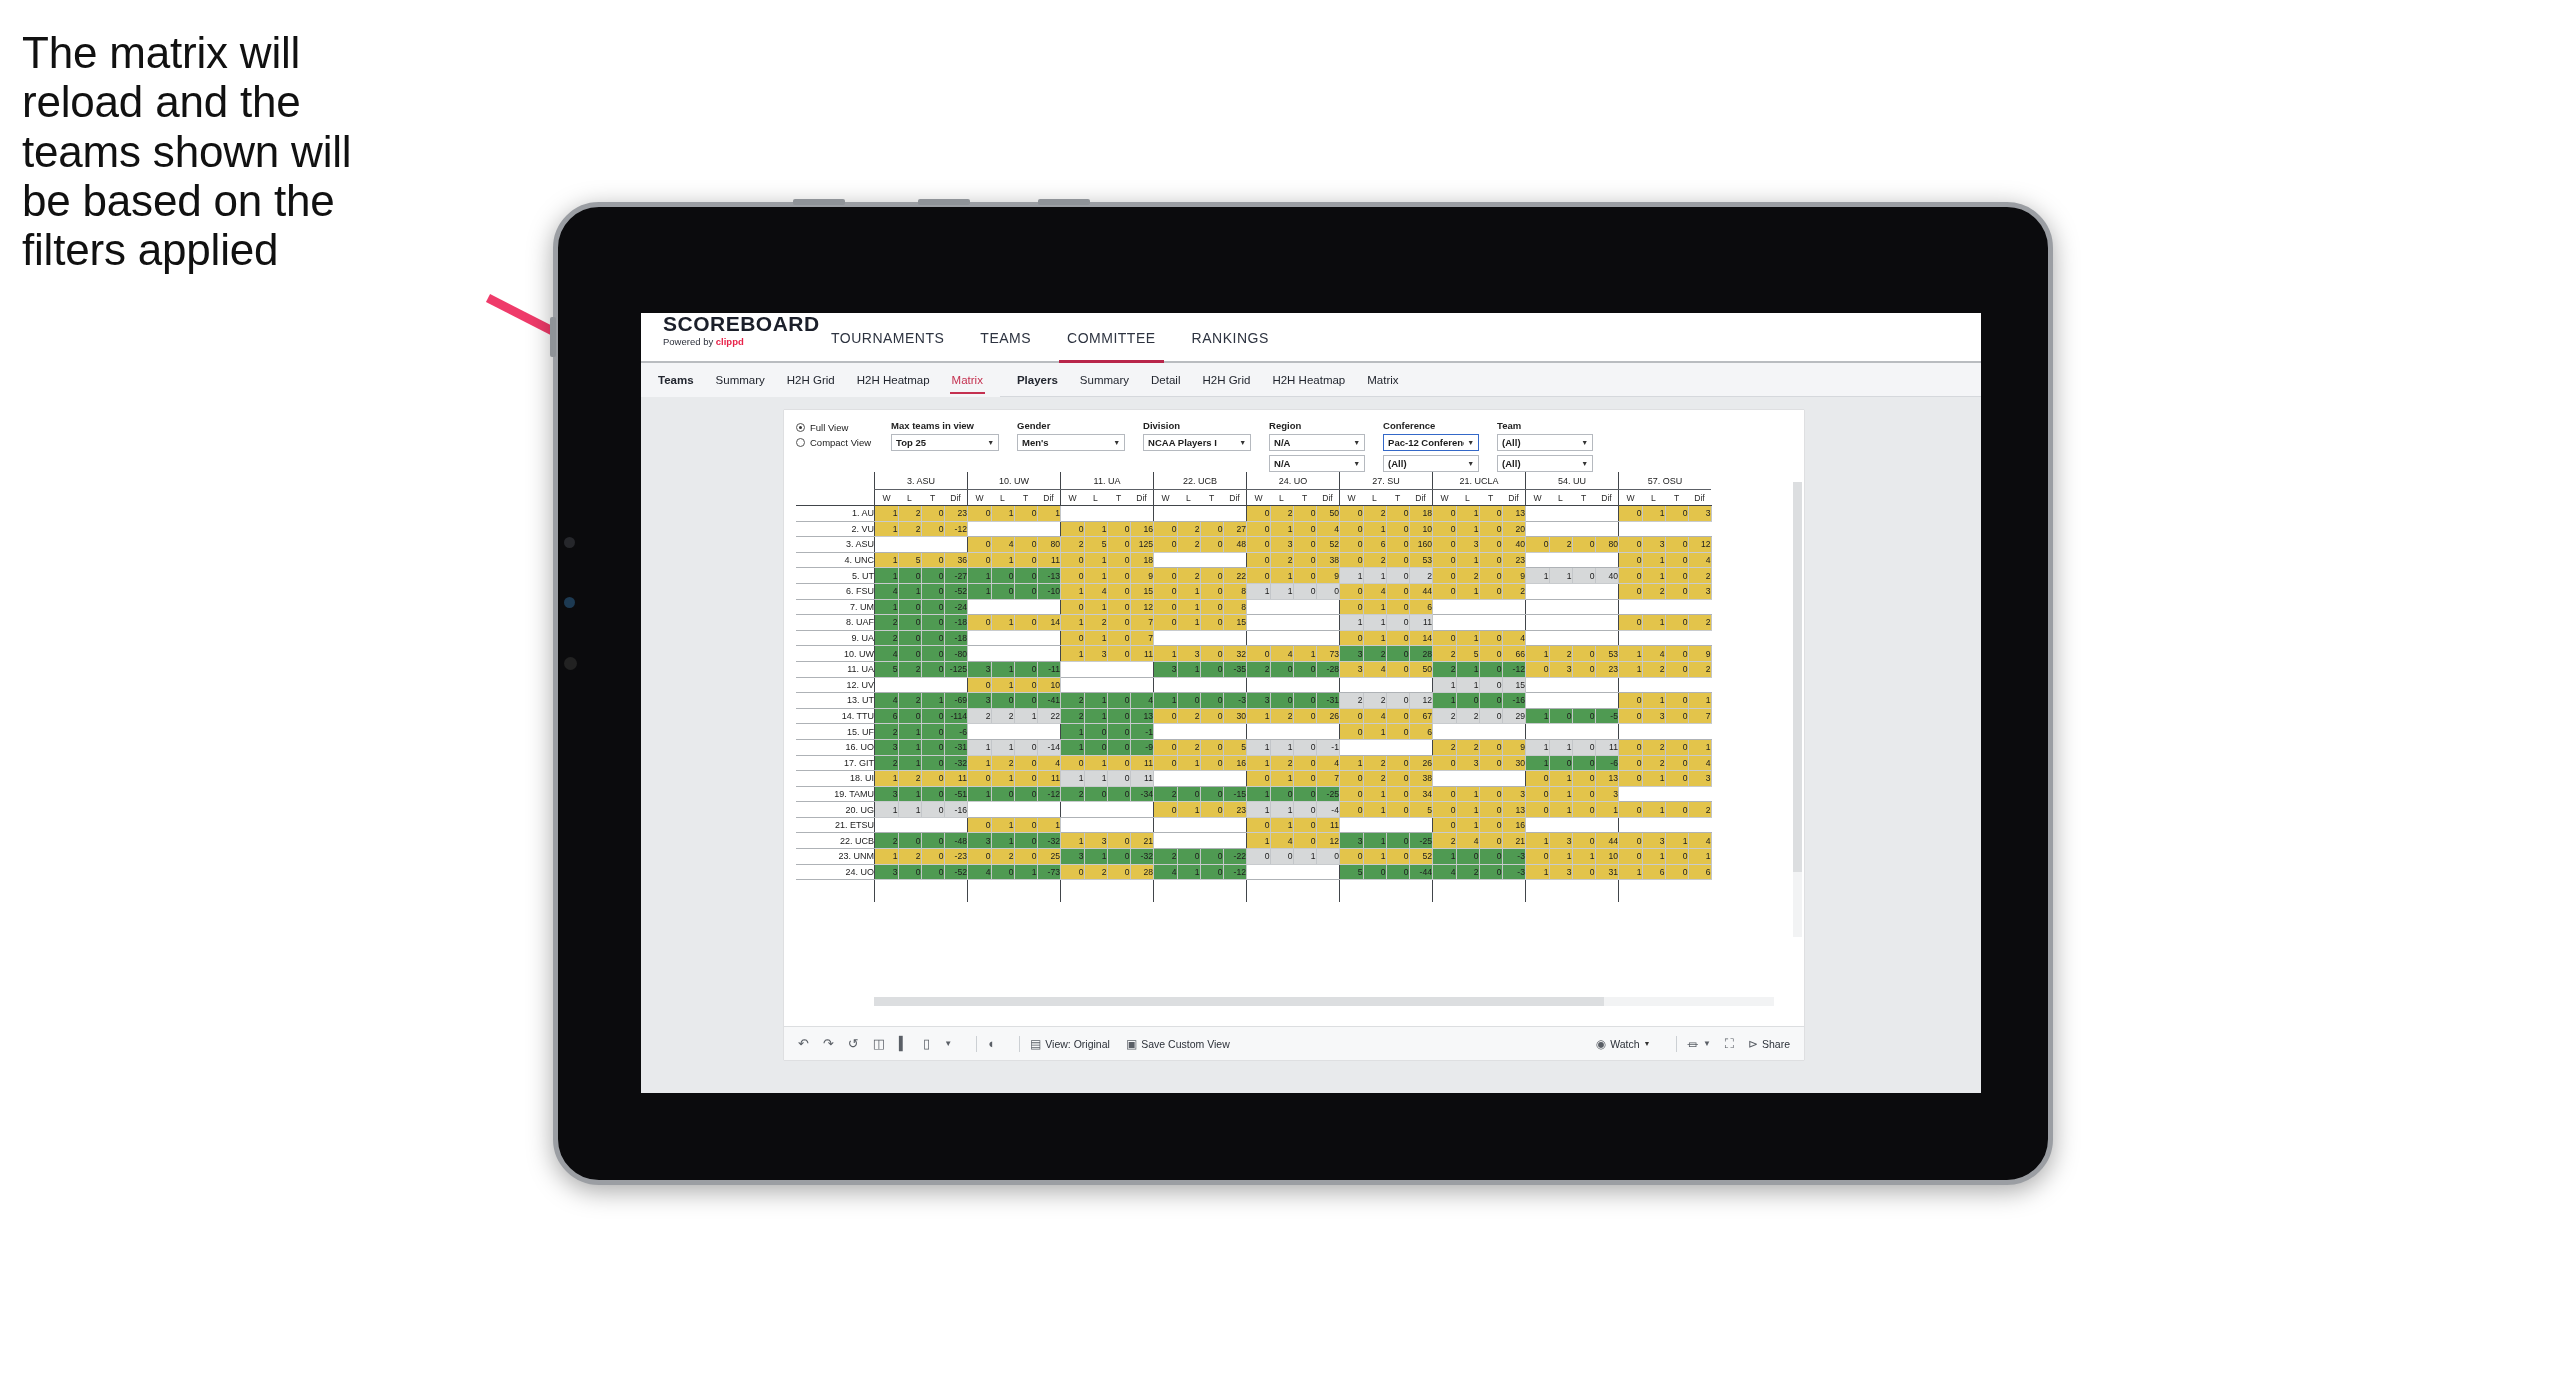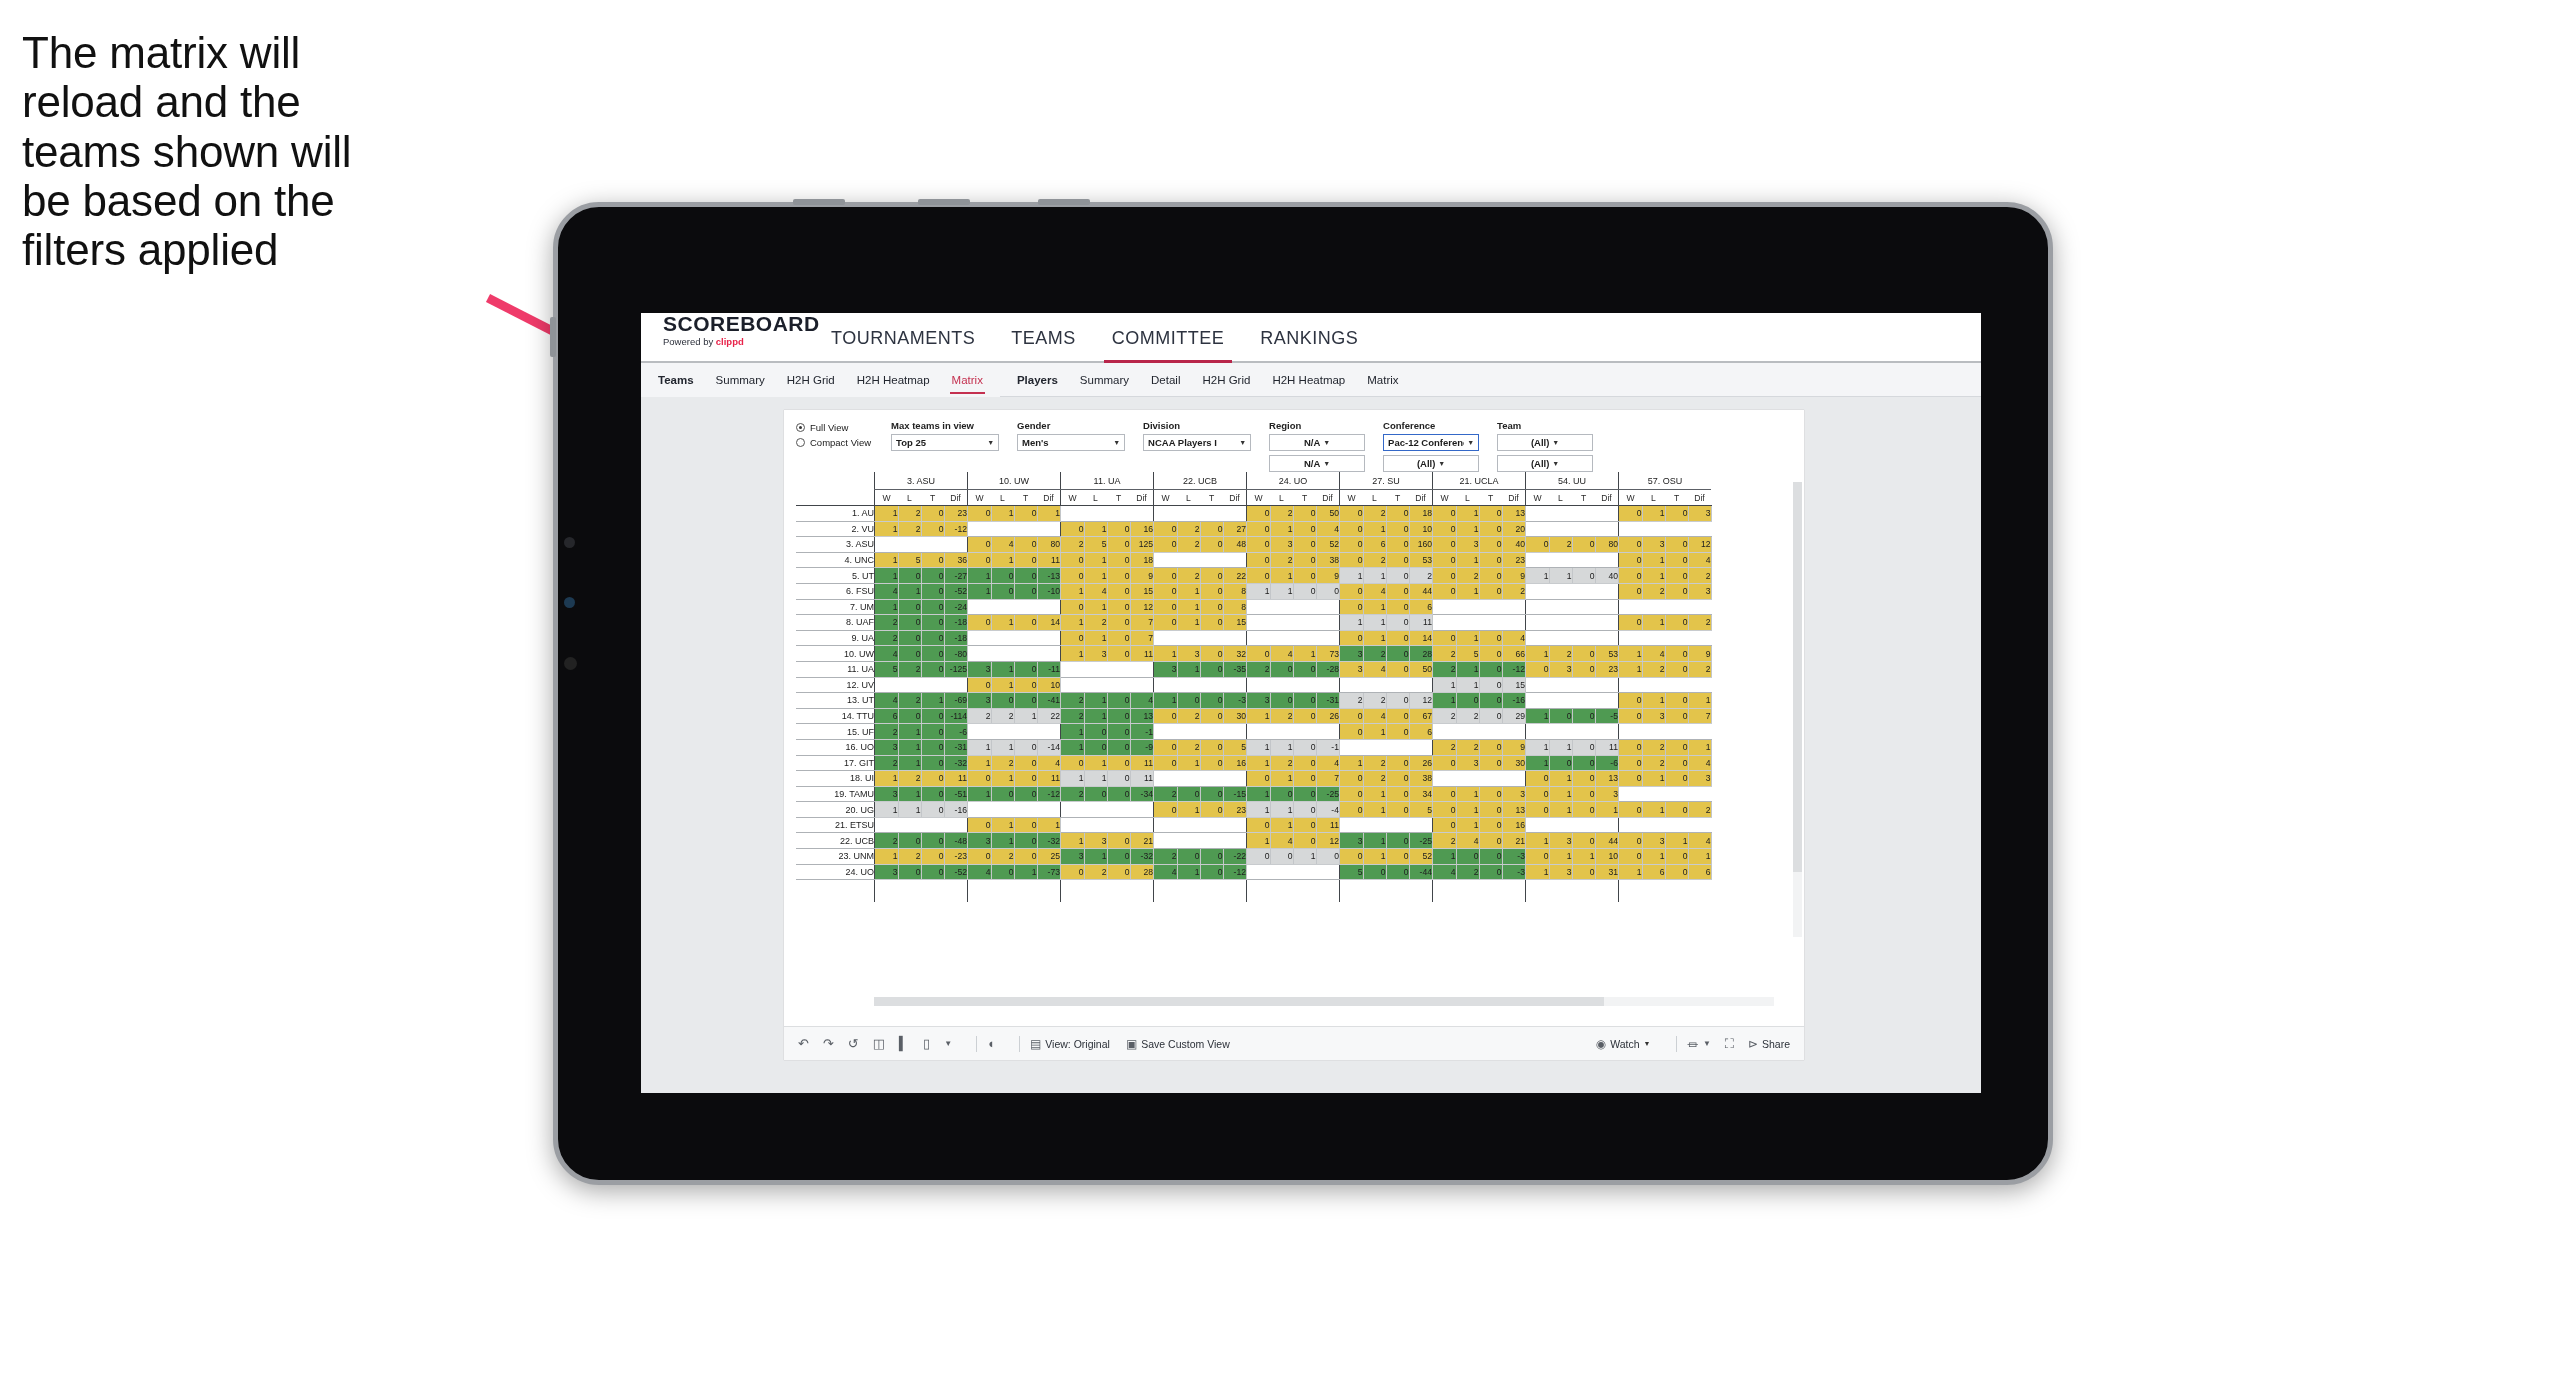--- a/index.html
+++ b/index.html
@@ -44,21 +44,21 @@
   }
 
   
   #topnav{height:50px;background:#ffffff;display:flex;align-items:flex-start;
           border-bottom:2px solid #b9bcc0;padding-left:22px;box-sizing:border-box;}
   .logo-wrap{width:150px;}
   .logo-main{font-size:21px;font-weight:bold;letter-spacing:0.5px;color:#1b1f2a;line-height:1;
              font-family:"Liberation Sans",sans-serif;}
   .logo-sub{font-size:9.5px;color:#2b2f3a;margin-top:2px;}
   .logo-sub b{color:#e8234a;font-weight:bold;}
-  .navitem{font-size:18px;color:#2d3340;letter-spacing:.5px;padding:0 18px;height:50px;
+  .navitem{font-size:14px;color:#2d3340;letter-spacing:.5px;padding:0 18px;height:50px;
            display:flex;align-items:center;position:relative;cursor:pointer;}
   .navitem.active::after{content:"";position:absolute;left:10px;right:10px;bottom:0;height:3px;background:#b8254a;}
 
   
   #subnav{height:34px;background:#f4f5f7;display:flex;align-items:center;
           border-bottom:1px solid #d5d8dc;box-sizing:border-box;}
   .subgroup{display:flex;align-items:center;height:34px;padding:0 6px;}
   .subgroup.g1{background:#f4f5f7;}
   .subitem{font-size:11.5px;color:#22262f;padding:0 11px;height:34px;display:flex;align-items:center;
            position:relative;cursor:pointer;white-space:nowrap;}
@@ -71,21 +71,21 @@
   #card{position:absolute;left:143px;top:13px;width:1020px;height:650px;background:#fff;
         box-shadow:0 0 1px rgba(0,0,0,.25);}
 
   
   #filters{display:flex;align-items:flex-start;padding:10px 0 6px 12px;gap:0px;}
   .fcol{margin-right:18px;font-weight:bold;}
   .flabel{font-size:9.5px;color:#222;margin-bottom:3px;white-space:nowrap;}
   .fsel{border:1px solid #b5b9bf;background:#fff;height:17px;width:108px;
         font-size:9.5px;color:#1c1c1c;display:flex;align-items:center;
         justify-content:space-between;padding:0 4px;box-sizing:border-box;cursor:pointer;}
-  .fsel.w96{width:96px;justify-content:center;}
+  .fsel.w96{width:96px;}
   .fsel.hl{border:1.6px solid #3468c8;}
   .fsel .cv{overflow:hidden;white-space:nowrap;}
   .caret{font-size:7px;color:#333;margin-left:3px;}
   .fsel + .fsel{margin-top:4px;}
   .radios{margin-right:20px;padding-top:2px;}
   .radiorow{display:flex;align-items:center;font-size:9.5px;color:#1a1a1a;margin-bottom:4px;cursor:pointer;}
   .rdot{width:9px;height:9px;border-radius:50%;border:1.2px solid #555;margin-right:5px;
         display:inline-block;position:relative;background:#fff;box-sizing:border-box;}
   .rdot.on::after{content:"";position:absolute;left:2px;top:2px;width:3px;height:3px;border-radius:50%;background:#333;}
 

